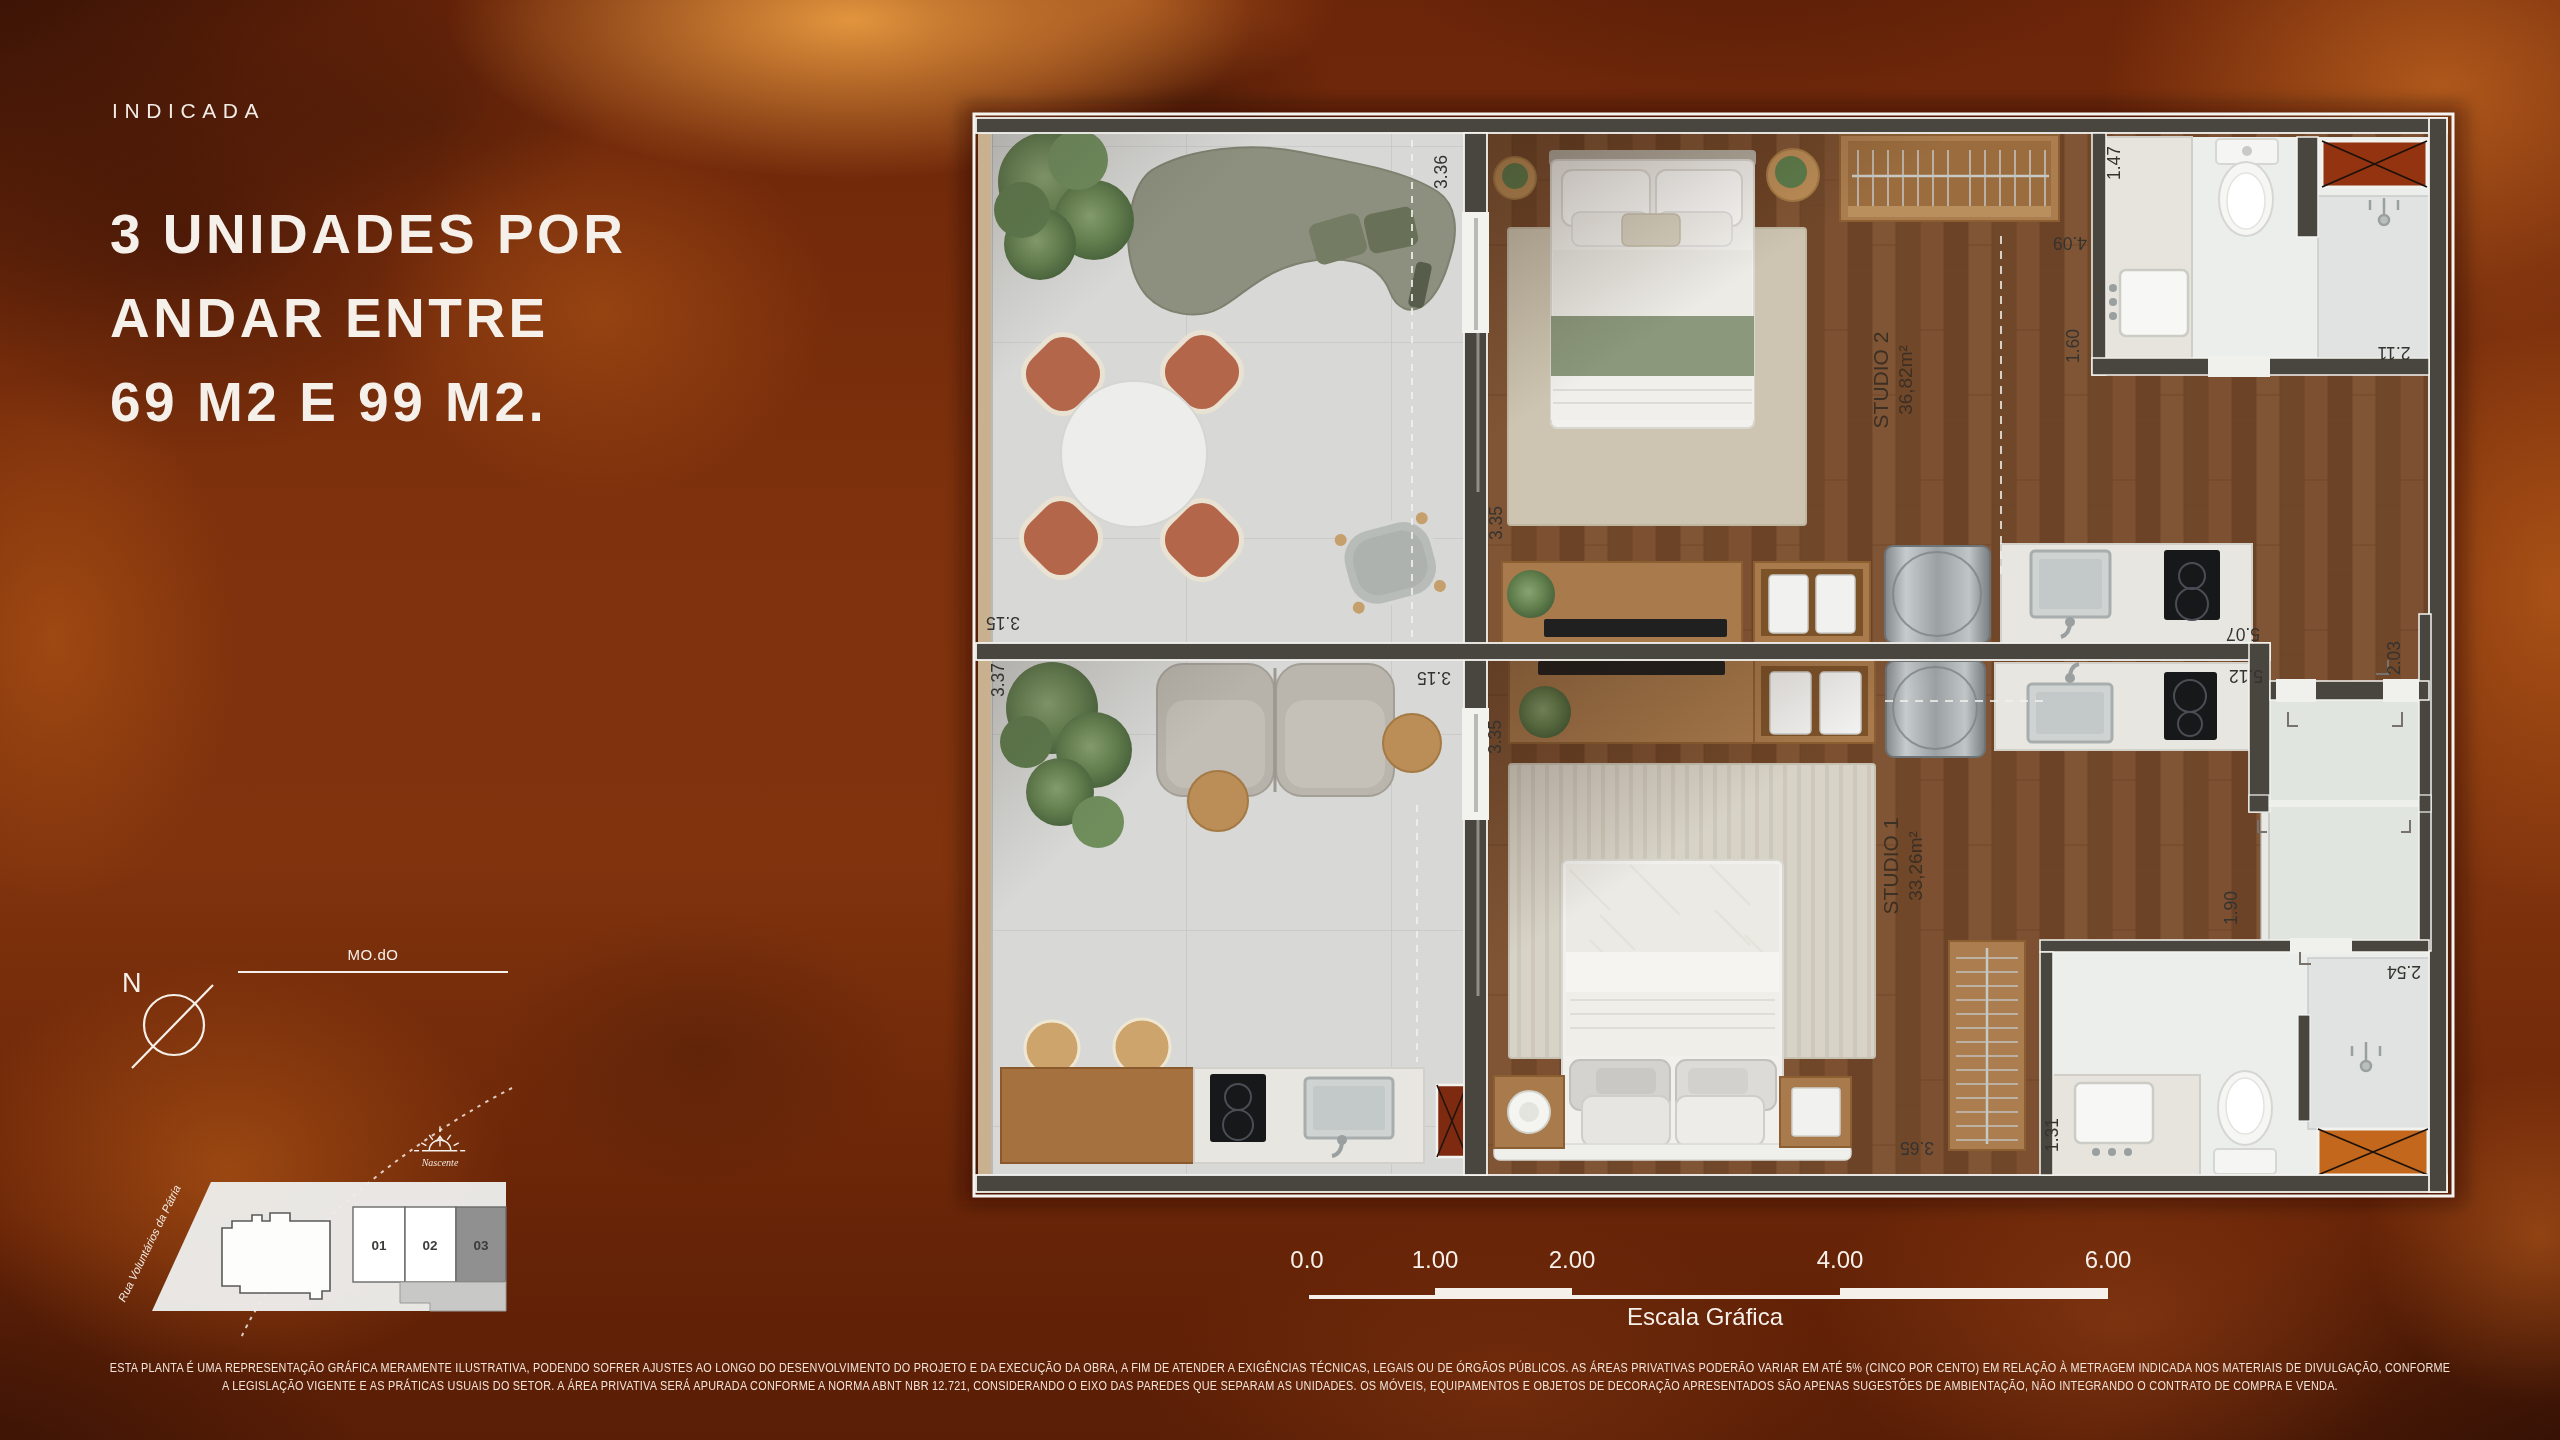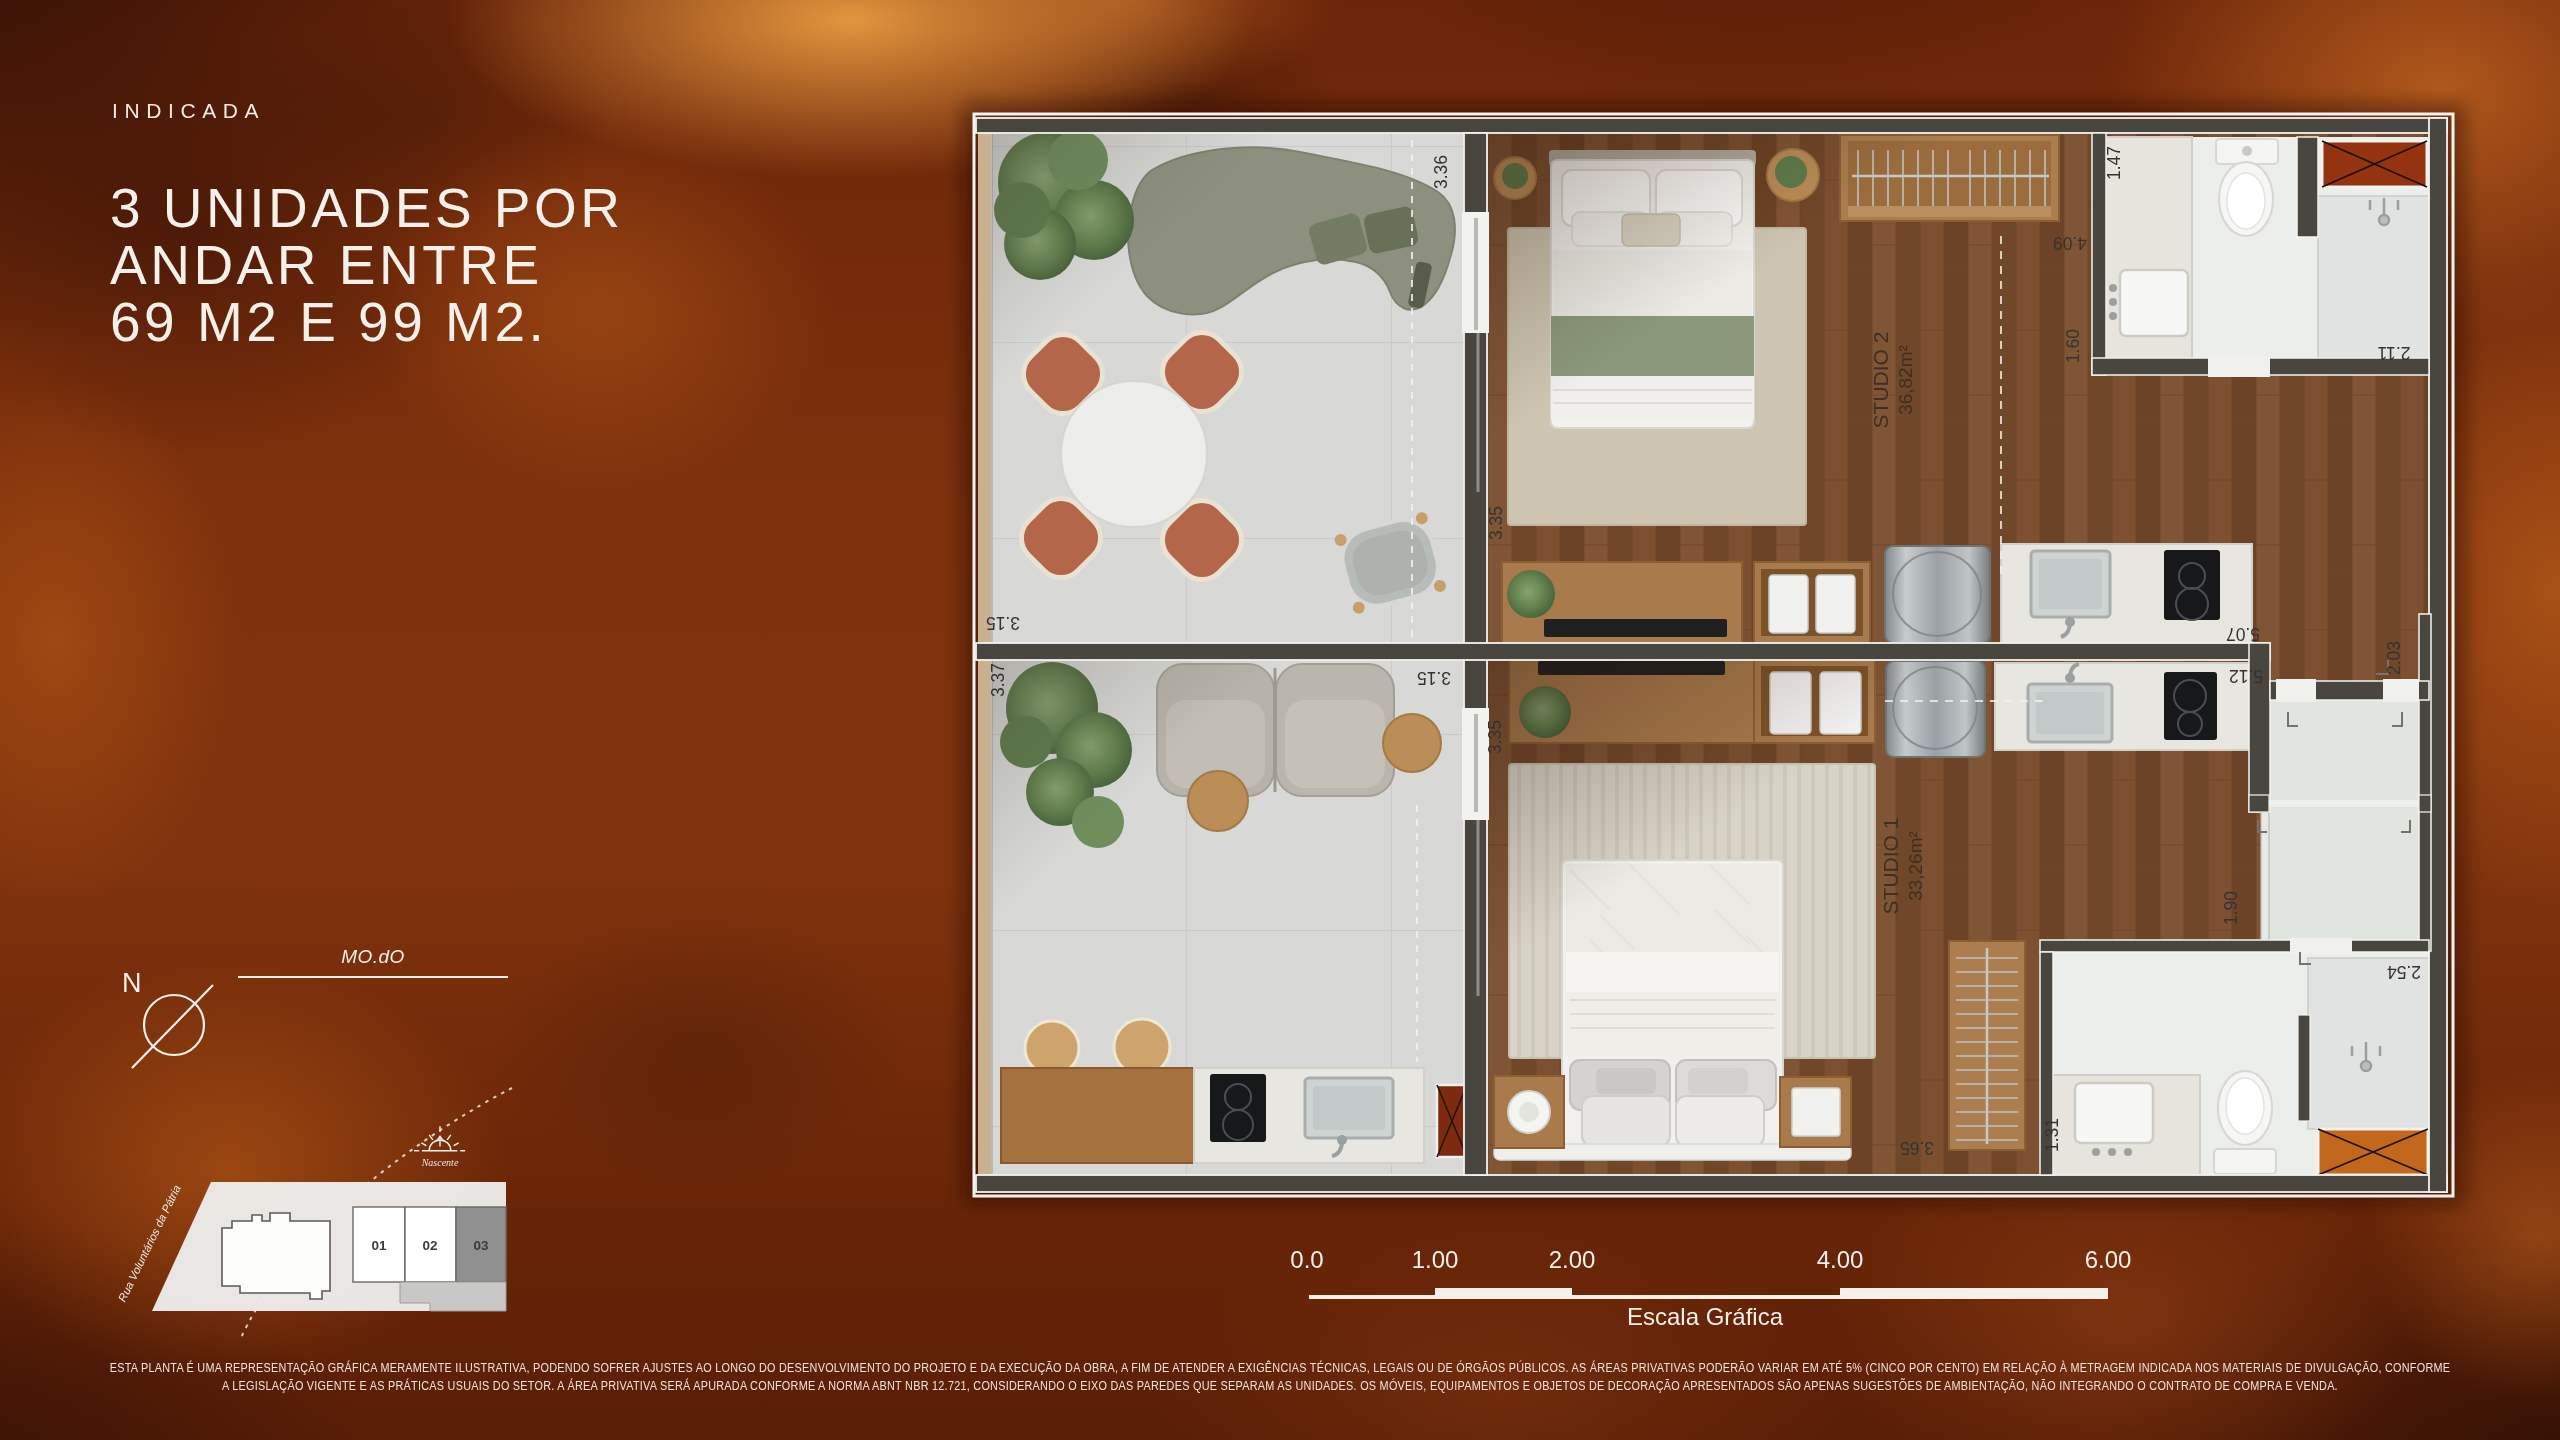--- a/index.html
+++ b/index.html
@@ -26,25 +26,25 @@
       radial-gradient(620px 390px at -90px 1500px, rgba(44,14,5,.82), rgba(44,14,5,0) 75%),
       linear-gradient(180deg, #6b2509 0%, #7e310c 35%, #80330d 60%, #682407 85%, #591e06 100%);
   }
   .abs{position:absolute;}
 </style>
 </head>
 <body>
 
 <div class="abs" style="left:112px;top:99px;color:#f3ece6;font-size:21px;letter-spacing:6.6px;">INDICADA</div>
 
-<div class="abs" style="left:110px;top:180px;color:#f6f0ea;font-size:55px;font-weight:400;letter-spacing:3.5px;line-height:57px;">3 UNIDADES POR<br>ANDAR ENTRE<br>69 M2 E 99 M2.</div>
+<div class="abs" style="left:110px;top:192px;color:#f6f0ea;font-size:55px;font-weight:700;letter-spacing:3.5px;line-height:84px;">3 UNIDADES POR<br>ANDAR ENTRE<br>69 M2 E 99 M2.</div>
 
 <div class="abs" style="left:238px;top:946px;width:270px;text-align:center;color:#f6f0ea;">
 
-  <div style="font-size:19px;letter-spacing:0.5px;font-style:italic;">MO.dO</div>
+  <div style="font-size:15px;letter-spacing:0.5px;">MO.dO</div>
 
   <div style="height:2px;background:#f6f0ea;margin-top:8px;margin-bottom:9px;"></div>
 
 </div>
 
 <svg class="abs" style="left:0;top:0;" width="2560" height="1440" viewBox="0 0 2560 1440">
 
   <g stroke="#f6f0ea" fill="none" stroke-width="2.2">
     <circle cx="174" cy="1025" r="30"></circle>
     <line x1="132" y1="1068" x2="213" y2="985"></line>

